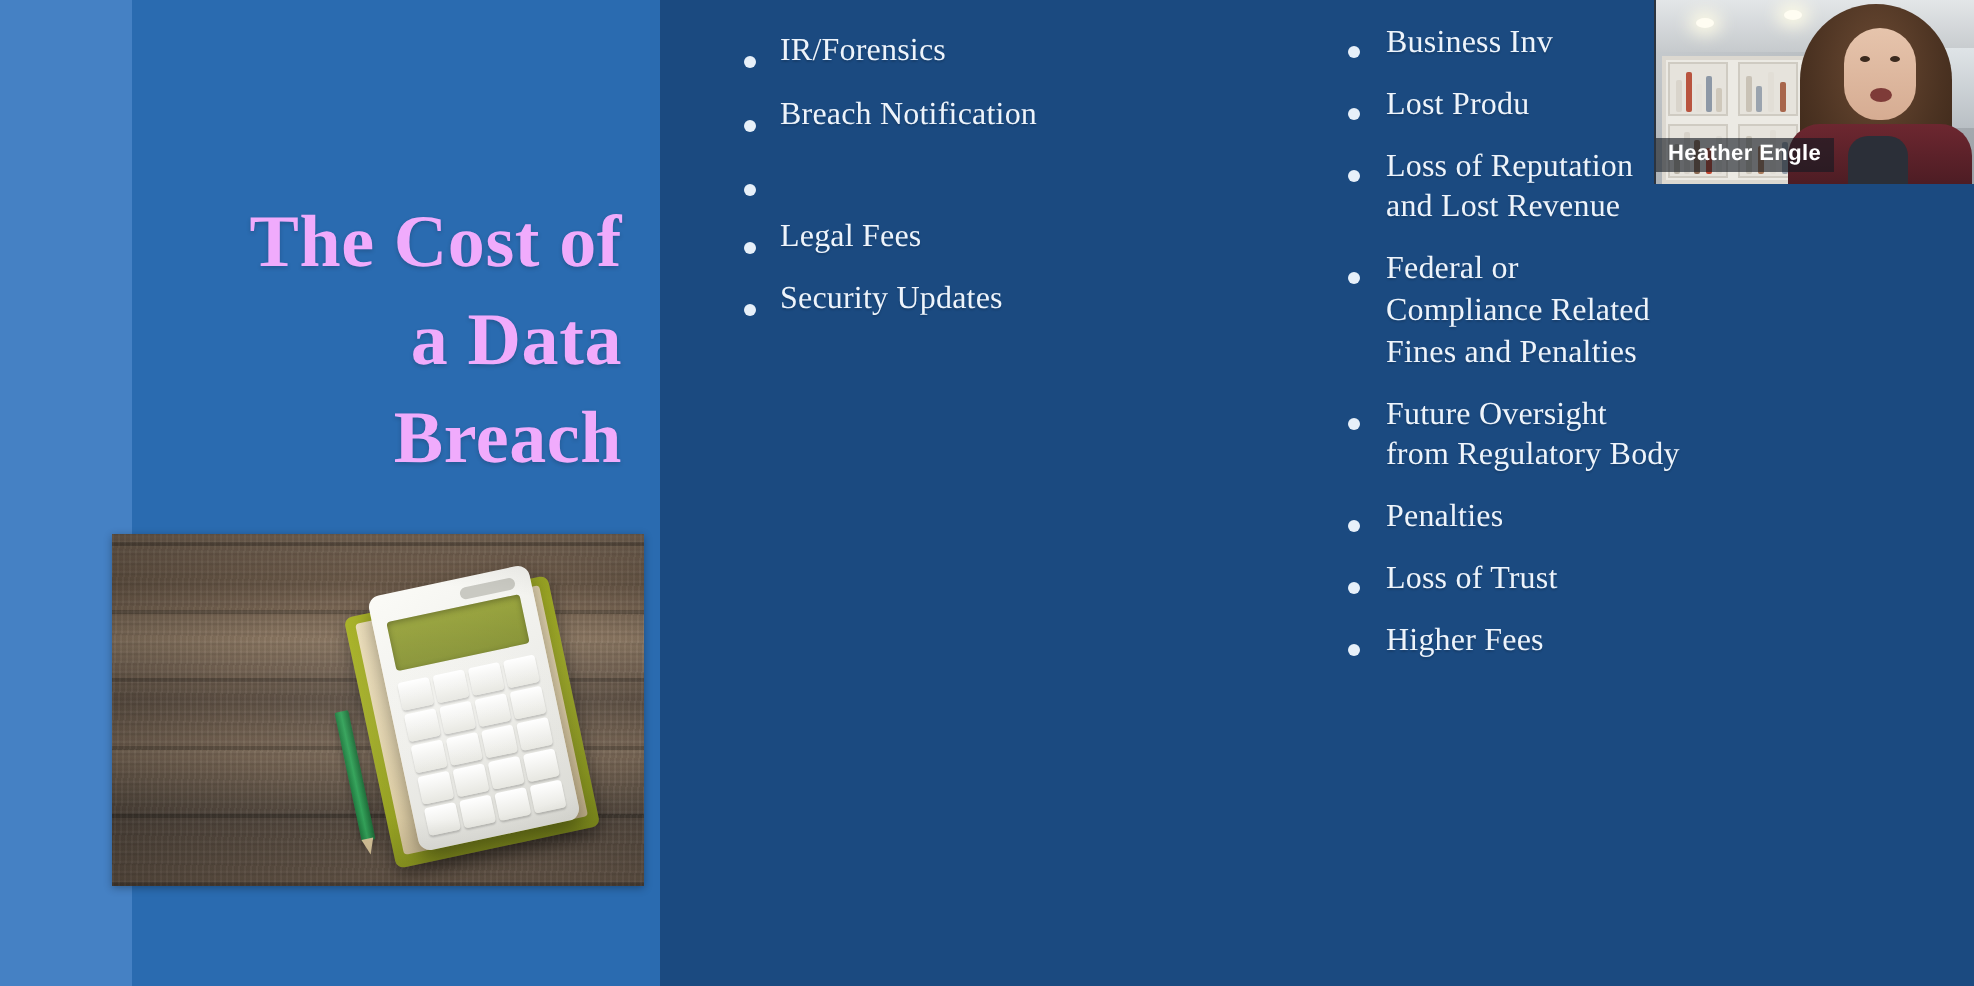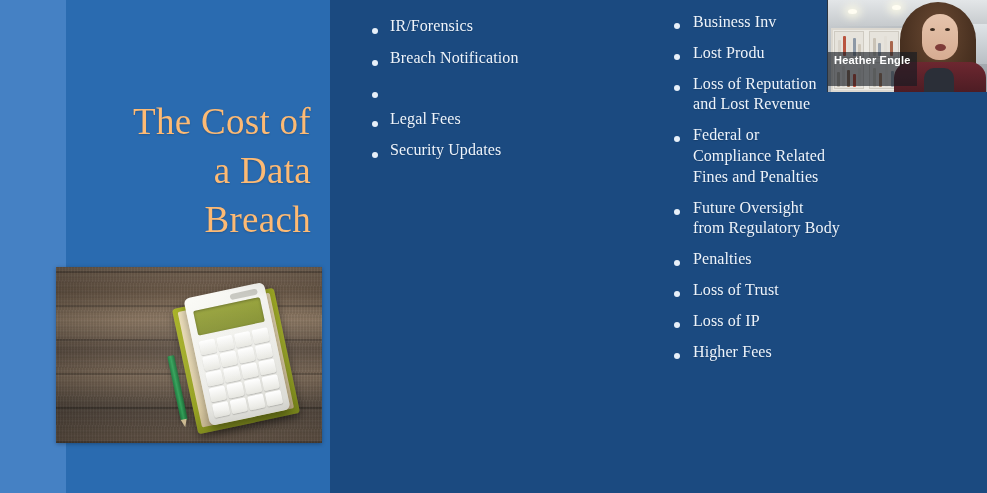--- a/index.html
+++ b/index.html
@@ -31,24 +31,24 @@
     background: #2a6bb0;
   }
 
   
   .slide-title {
     position: absolute;
     left: 76px;
     top: 98px;
     width: 235px;
     text-align: right;
-    color: #fdba74;
+    color: #f0abfc;
     font-size: 37px;
     line-height: 1.32;
-    font-weight: 400;
+    font-weight: 700;
     letter-spacing: 0.3px;
     text-shadow: 0 1px 2px rgba(0,0,0,0.18);
   }
 
   
   .photo {
     position: absolute;
     left: 56px;
     top: 267px;
     width: 266px;
@@ -329,21 +329,21 @@
   .vid-window {
     position: absolute;
     right: 0; top: 24px;
     width: 18px; height: 40px;
     background: linear-gradient(180deg,#dfe4e7 0%, #b9bfc4 100%);
   }
   .name-tag {
     position: absolute;
     left: 0;
     bottom: 6px;
-    padding: 2px 6px 20px 6px;
+    padding: 2px 6px 3px 6px;
     background: rgba(20,26,34,0.62);
     color: #ffffff;
     font-family: "Liberation Sans", "DejaVu Sans", sans-serif;
     font-size: 11px;
     font-weight: 700;
     letter-spacing: 0.2px;
     line-height: 1.1;
     white-space: nowrap;
   }
 </style>
@@ -443,24 +443,20 @@
       <span class="bullet-text">Future Oversight
 from Regulatory Body</span>
     </div>
     <div class="bullet-row">
       <span class="bullet-dot"></span>
       <span class="bullet-text">Penalties</span>
     </div>
     <div class="bullet-row">
       <span class="bullet-dot"></span>
       <span class="bullet-text">Loss of Trust</span>
-    </div>
-    <div class="bullet-row">
-      <span class="bullet-dot"></span>
-      <span class="bullet-text">Loss of IP</span>
     </div>
     <div class="bullet-row">
       <span class="bullet-dot"></span>
       <span class="bullet-text">Higher Fees</span>
     </div>
   </div>
 
   <div class="video-tile">
     <div class="vid-wall"></div>
     <div class="vid-ceiling"></div>

